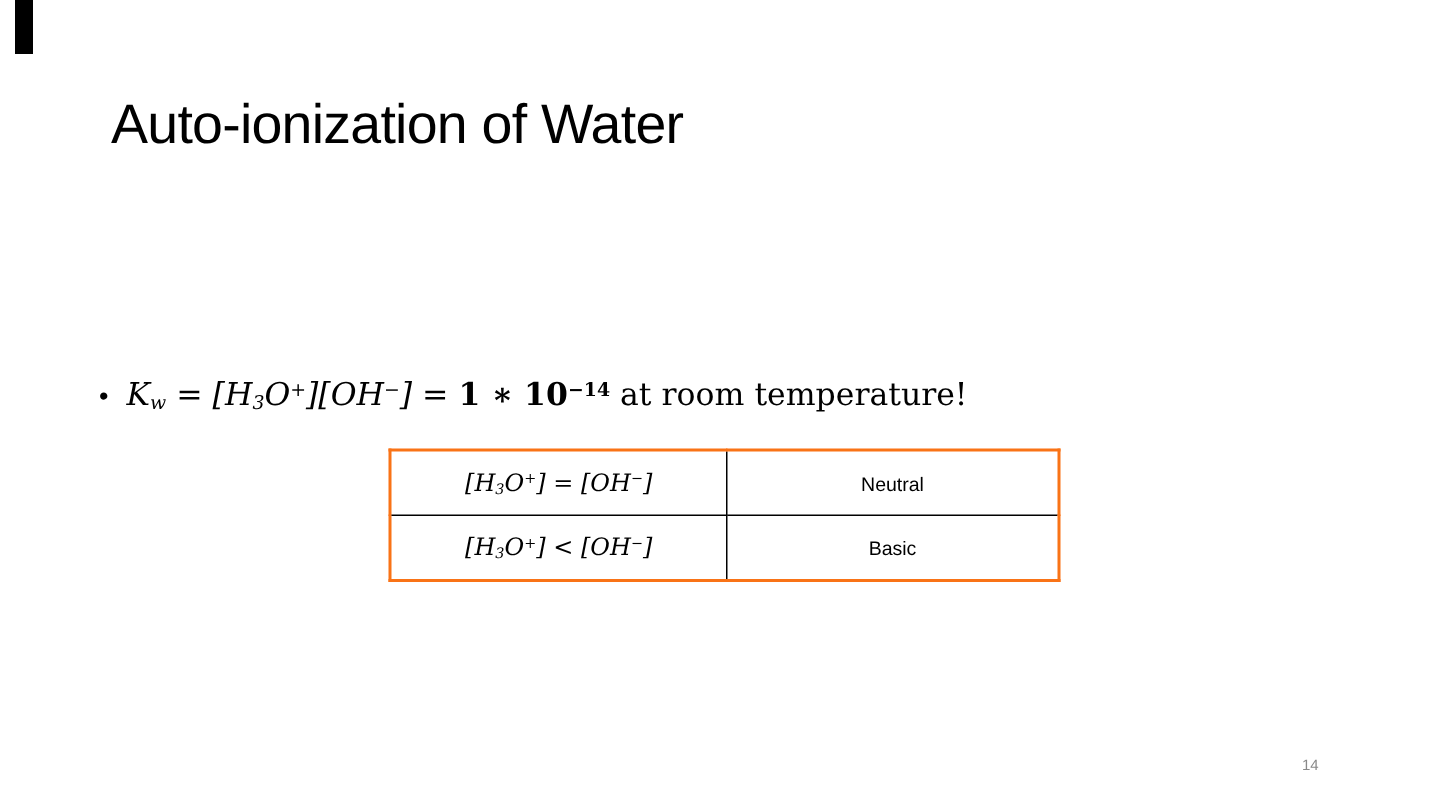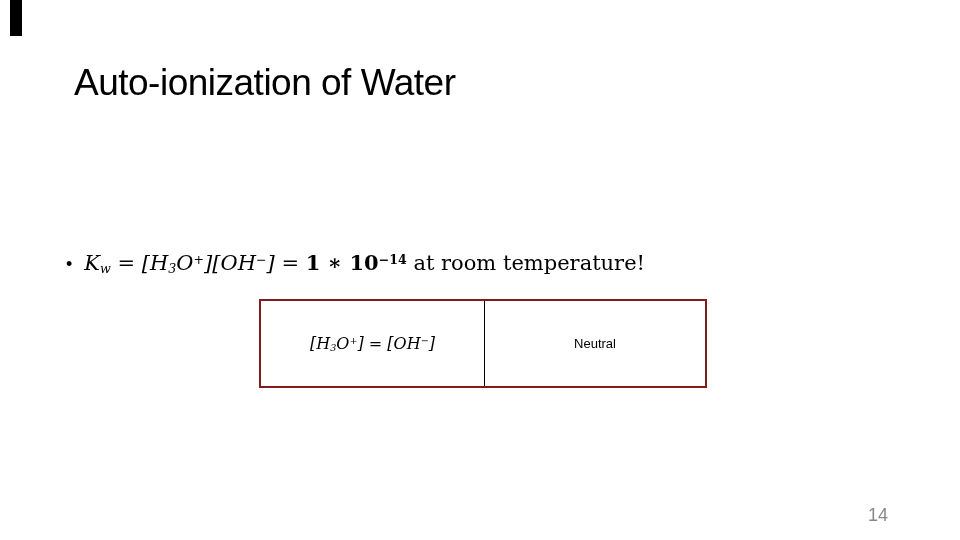--- a/index.html
+++ b/index.html
@@ -37,28 +37,28 @@
   .tk-r{font-style:normal;}
   .tk-sym{font-style:normal;font-family:"DejaVu Sans",sans-serif;}
   .cmp-table{
     position:absolute;left:259px;top:299px;width:443px;height:89px;
     border-collapse:collapse;table-layout:fixed;
   }
   .cmp-table td{
     border:1.5px solid #000000;text-align:center;vertical-align:middle;
     height:29px;padding:0;
   }
-  .cmp-table{border:2px solid #7f1d1d;}
+  .cmp-table{border:2px solid #f97316;}
   td.cond{width:223px;font-size:16px;}
   td.label{
     width:220px;font-family:"Liberation Sans",sans-serif;font-weight:400;
     font-size:13px;color:#000000;
   }
   .page-number{
-    position:absolute;left:868px;top:505px;font-size:18px;color:#898989;
+    position:absolute;left:868px;top:505px;font-size:10px;color:#898989;
     font-family:"Liberation Sans",sans-serif;
   }
 </style>
 </head>
 <body>
 
 <div class="slide">
 
   <div class="bookmark"></div>
 
@@ -69,18 +69,22 @@
   <div class="line line-kw">
     <span class="bullet bullet-l1">•</span><span class="eq"><span class="tk-i">K</span><span class="tk-isub">w</span><span class="tk-i"> = [H</span><span class="tk-isub">3</span><span class="tk-i">O</span><span class="tk-isup">+</span><span class="tk-i">][OH</span><span class="tk-isup">−</span><span class="tk-i">] = </span><span class="tk-b">1 ∗ 10</span><span class="tk-bsup">−14</span><span class="tk-r"> at room temperature!</span></span>
   </div>
 
   <table class="cmp-table">
     <tbody>
       <tr>
         <td class="cond eq"><span class="tk-i">[H</span><span class="tk-isub">3</span><span class="tk-i">O</span><span class="tk-isup">+</span><span class="tk-i">] = [OH</span><span class="tk-isup">−</span><span class="tk-i">]</span></td>
         <td class="label">Neutral</td>
       </tr>
+      <tr>
+        <td class="cond eq"><span class="tk-i">[H</span><span class="tk-isub">3</span><span class="tk-i">O</span><span class="tk-isup">+</span><span class="tk-i">] &lt; [OH</span><span class="tk-isup">−</span><span class="tk-i">]</span></td>
+        <td class="label">Basic</td>
+      </tr>
     </tbody>
   </table>
 
   <div class="page-number">14</div>
 
 </div>
 
 </body></html>

